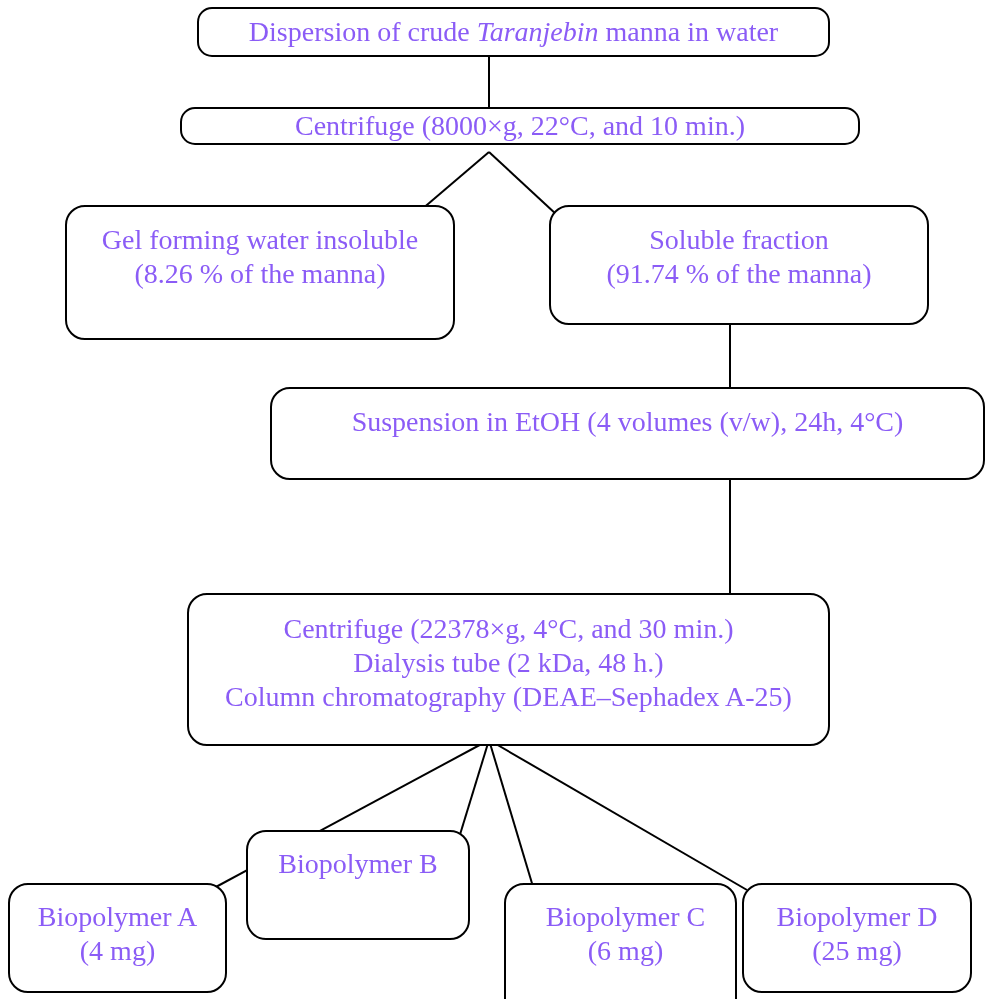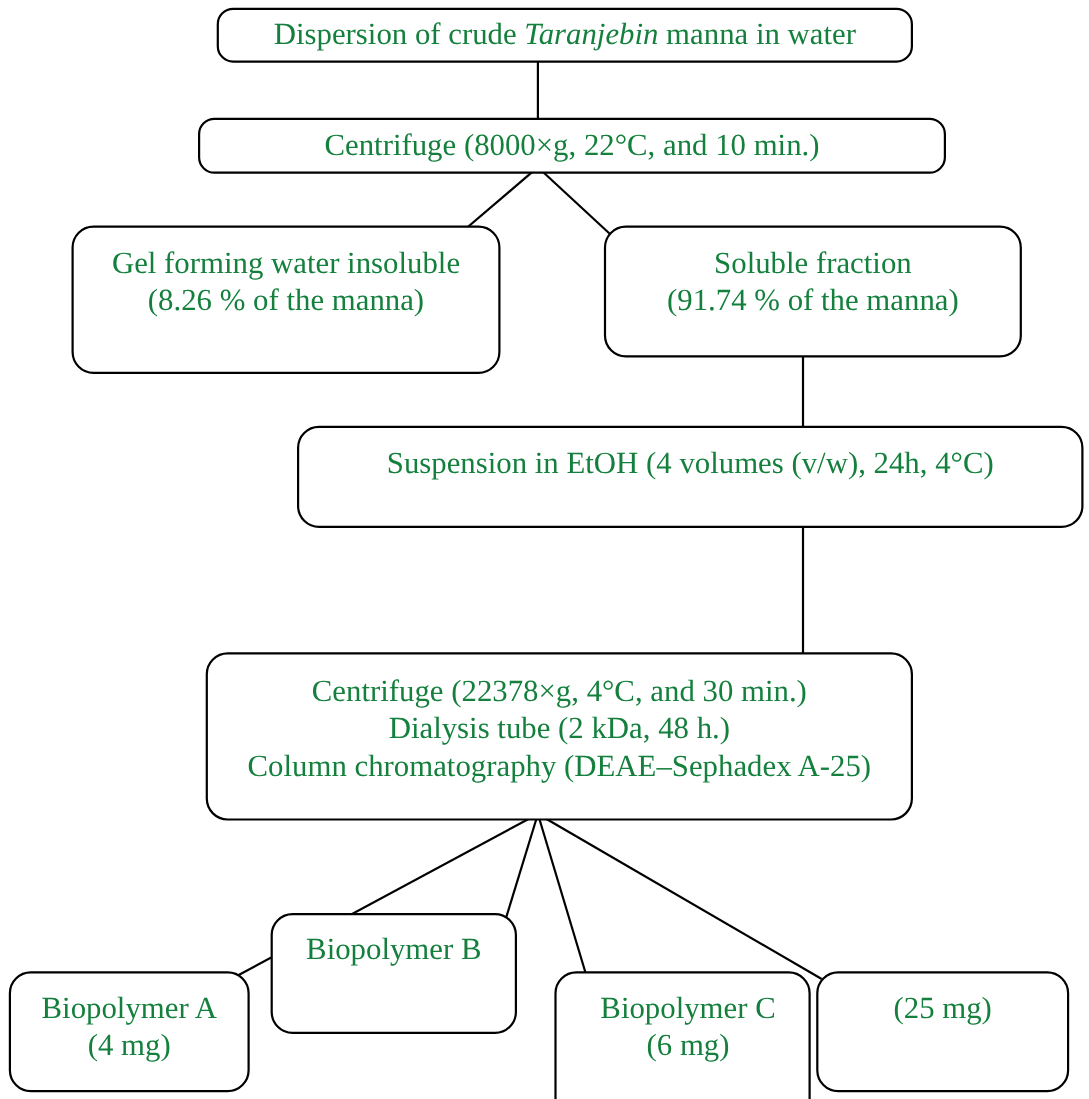--- a/index.html
+++ b/index.html
@@ -6,21 +6,21 @@
     margin: 0;
     padding: 0;
     background: #ffffff;
   }
   .canvas {
     position: relative;
     width: 990px;
     height: 999px;
     background: #ffffff;
     font-family: "Liberation Serif", "DejaVu Serif", serif;
-    color: #15803d;
+    color: #8b5cf6;
     overflow: hidden;
   }
   .wires {
     position: absolute;
     left: 0;
     top: 0;
     width: 990px;
     height: 999px;
   }
   .node {
@@ -64,21 +64,21 @@
   </svg>
 
   <div class="node vcenter r15" style="left:197px; top:7px; width:633px; height:50px;">
     <div>
       <span>Dispersion of crude</span>
       <i>Taranjebin</i>
       <span>manna in water</span>
     </div>
   </div>
 
-  <div class="node vcenter r15" style="left:180px; top:107px; width:680px; height:51px;">
+  <div class="node vcenter r15" style="left:180px; top:107px; width:680px; height:38px;">
     <span>Centrifuge (8000×g, 22°C, and 10 min.)</span>
   </div>
 
   <div class="node r20 pt16" style="left:65px; top:205px; width:390px; height:135px;">
     <span class="line">Gel forming water insoluble</span>
     <span class="line">(8.26 % of the manna)</span>
   </div>
 
   <div class="node r20 pt16" style="left:549px; top:205px; width:380px; height:120px;">
     <span class="line">Soluble fraction</span>
@@ -103,16 +103,17 @@
   <div class="node r20 pt15" style="left:246px; top:830px; width:224px; height:110px;">
     <span class="line">Biopolymer B</span>
   </div>
 
   <div class="node r20 pt15" style="left:504px; top:883px; width:233px; height:138px;padding-left:10px;">
     <span class="line">Biopolymer C</span>
     <span class="line">(6 mg)</span>
   </div>
 
   <div class="node r20 pt15" style="left:742px; top:883px; width:230px; height:110px;">
+    <span class="line">Biopolymer D</span>
     <span class="line">(25 mg)</span>
   </div>
 
 </div>
 
 </body></html>

